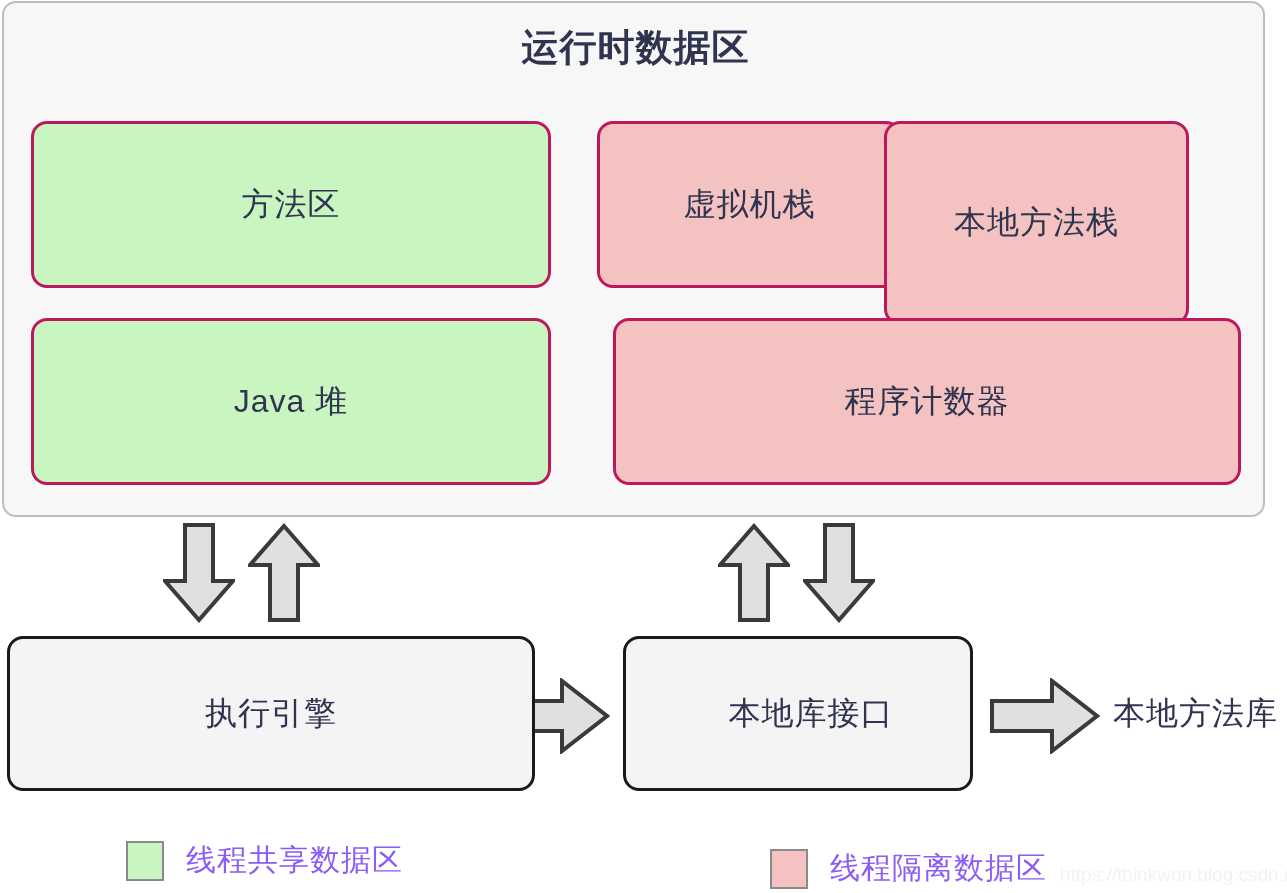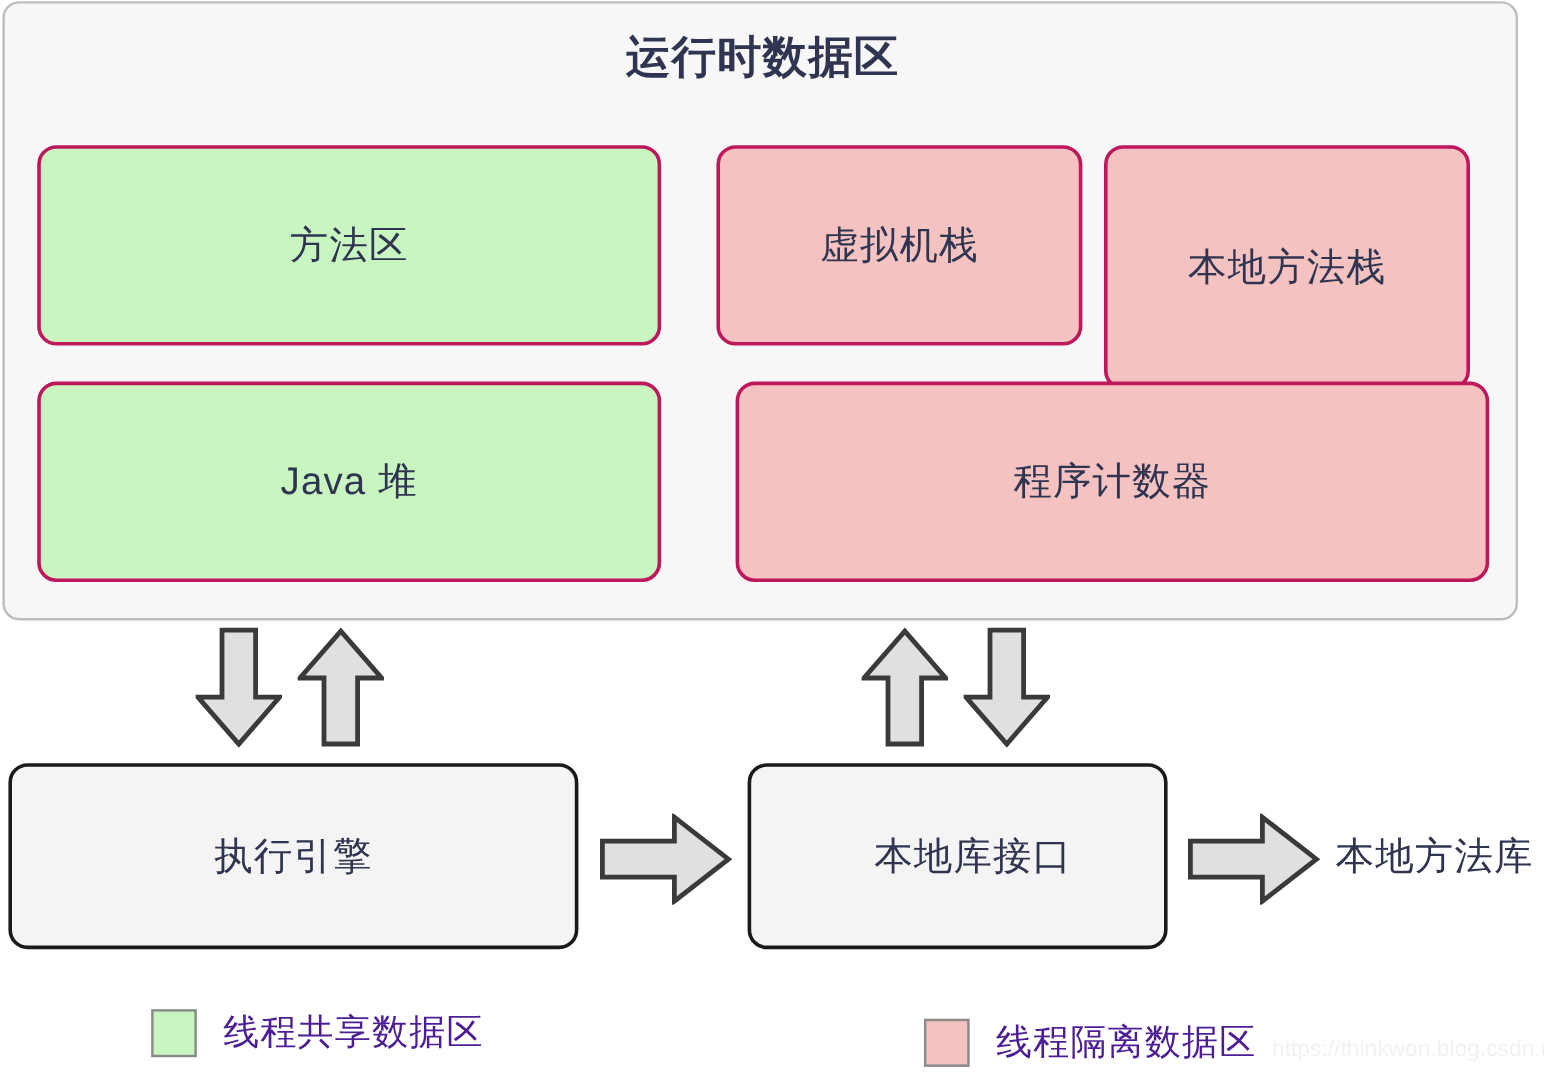--- a/index.html
+++ b/index.html
@@ -53,39 +53,39 @@
     justify-content: center;
     font-size: 32px;
     color: #2f3550;
     letter-spacing: 1px;
   }
   .mem-green { background: #c9f5c0; }
   .mem-pink  { background: #f4c3c1; }
 
   #box-method-area { left: 31px;  top: 121px; width: 520px; height: 167px; }
   #box-vm-stack    { left: 597px; top: 121px; width: 305px; height: 167px; }
-  #box-native-stack{ left: 920px; top: 121px; width: 305px; height: 204px; font-family: Liberation Mono, monospace; }
+  #box-native-stack{ left: 884px; top: 121px; width: 305px; height: 204px; font-family: Liberation Mono, monospace; }
   #box-java-heap   { left: 31px;  top: 318px; width: 520px; height: 167px; }
   #box-pc-register { left: 597px; top: 318px; width: 628px; height: 167px; margin-left: 16px; }
 
   
   .plain-box {
     position: absolute;
     box-sizing: border-box;
     background: #f4f4f4;
     border: 3px solid #1a1a1a;
     border-radius: 16px;
     display: flex;
     align-items: center;
     justify-content: center;
     font-size: 32px;
     color: #2f3550;
     letter-spacing: 1px;
   }
-  #box-exec-engine  { left: 7px;   top: 636px; width: 475px; height: 155px; }
+  #box-exec-engine  { left: 7px;   top: 636px; width: 528px; height: 155px; }
   #box-native-iface { left: 623px; top: 636px; width: 350px; height: 155px; padding-left: 26px; }
 
   #label-native-lib {
     position: absolute;
     left: 1113px;
     top: 692px;
     font-size: 32px;
     color: #2f3550;
     letter-spacing: 1px;
     white-space: nowrap;
@@ -115,21 +115,21 @@
     width: 38px;
     height: 40px;
     box-sizing: border-box;
     border: 2px solid #8a8a8a;
   }
   .legend-swatch.green { background: #c9f5c0; }
   .legend-swatch.pink  { background: #f4c3c1; }
   .legend-label {
     margin-left: 22px;
     font-size: 30px;
-    color: #4c1d95;
+    color: #8b5cf6;
     letter-spacing: 1px;
     white-space: nowrap;
   }
 
   
   #watermark {
     position: absolute;
     left: 1060px;
     top: 864px;
     font-size: 19px;

